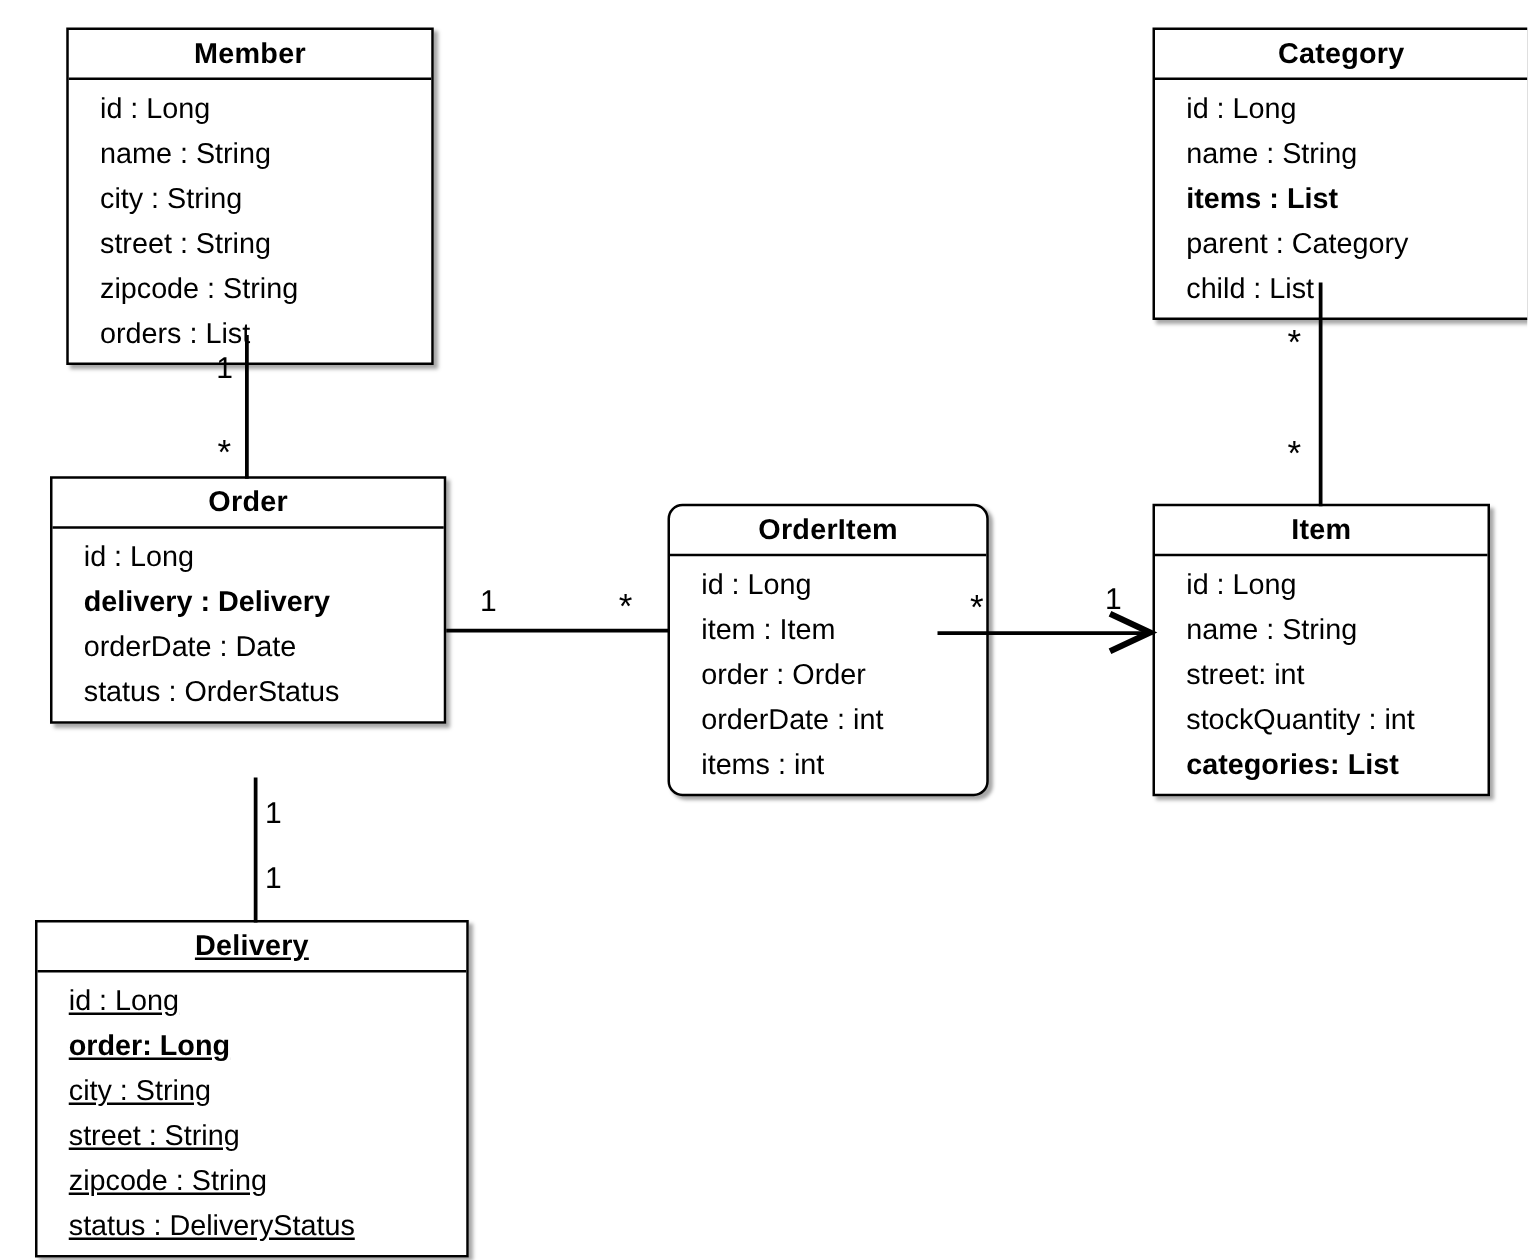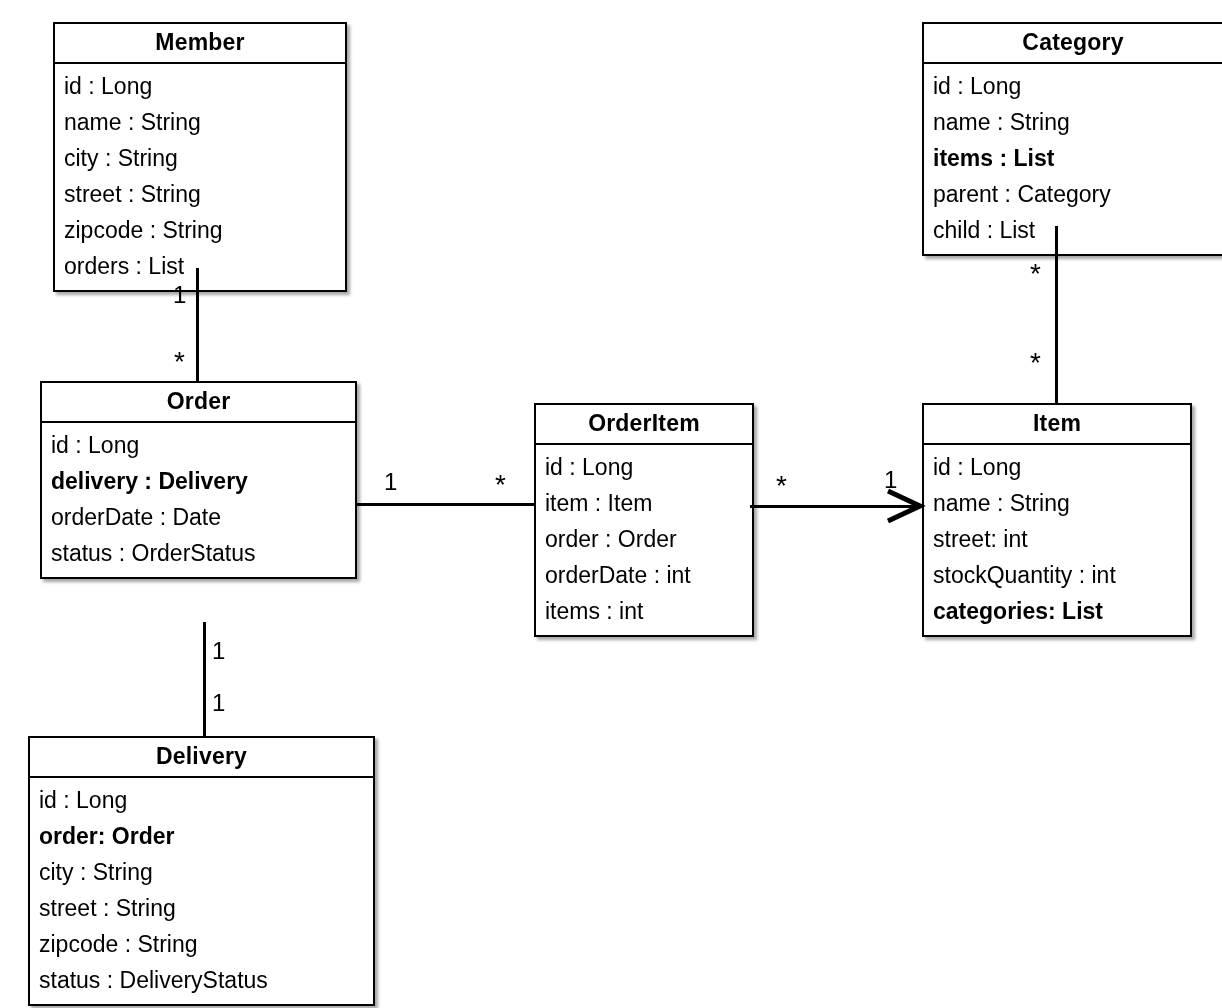--- a/index.html
+++ b/index.html
@@ -30,21 +30,21 @@
     text-align: center;
     font-weight: bold;
     font-size: 23px;
     line-height: 1;
     padding: 7px 4px 8px 4px;
     color: #000000;
     letter-spacing: 0.2px;
   }
   .uml-attrs {
     box-sizing: border-box;
-    padding: 4px 0 6px 0;
+    padding: 4px 0 6px 16px;
   }
   .uml-attr {
     font-size: 23px;
     line-height: 36px;
     color: #000000;
     padding-left: 9px;
     white-space: nowrap;
   }
   .uml-attr.bold {
     font-weight: bold;
@@ -108,21 +108,21 @@
   <div class="uml-class" style="left:40px; top:381px; width:317px;">
     <div class="uml-header">Order</div>
     <div class="uml-attrs">
       <div class="uml-attr">id : Long</div>
       <div class="uml-attr bold">delivery : Delivery</div>
       <div class="uml-attr">orderDate : Date</div>
       <div class="uml-attr">status : OrderStatus</div>
     </div>
   </div>
 
-  <div class="uml-class" style="left:534px; top:403px; width:220px;">
+  <div class="uml-class" style="left:534px; top:403px; width:257px;border-radius:12px;">
     <div class="uml-header">OrderItem</div>
     <div class="uml-attrs">
       <div class="uml-attr">id : Long</div>
       <div class="uml-attr">item : Item</div>
       <div class="uml-attr">order : Order</div>
       <div class="uml-attr">orderDate : int</div>
       <div class="uml-attr">items : int</div>
     </div>
   </div>
 
@@ -130,25 +130,25 @@
     <div class="uml-header">Item</div>
     <div class="uml-attrs">
       <div class="uml-attr">id : Long</div>
       <div class="uml-attr">name : String</div>
       <div class="uml-attr">street: int</div>
       <div class="uml-attr">stockQuantity : int</div>
       <div class="uml-attr bold">categories: List</div>
     </div>
   </div>
 
-  <div class="uml-class" style="left:28px; top:736px; width:347px;">
+  <div class="uml-class" style="left:28px; top:736px; width:347px;text-decoration:underline;">
     <div class="uml-header">Delivery</div>
     <div class="uml-attrs">
       <div class="uml-attr">id : Long</div>
-      <div class="uml-attr bold">order: Order</div>
+      <div class="uml-attr bold">order: Long</div>
       <div class="uml-attr">city : String</div>
       <div class="uml-attr">street : String</div>
       <div class="uml-attr">zipcode : String</div>
       <div class="uml-attr">status : DeliveryStatus</div>
     </div>
   </div>
 
   <div class="edge-v" style="left:196px; top:268px; height:115px;"></div>
   <div class="mult" style="left:173px; top:283px;">1</div>
   <div class="mult star" style="left:174px; top:352px;">*</div>

